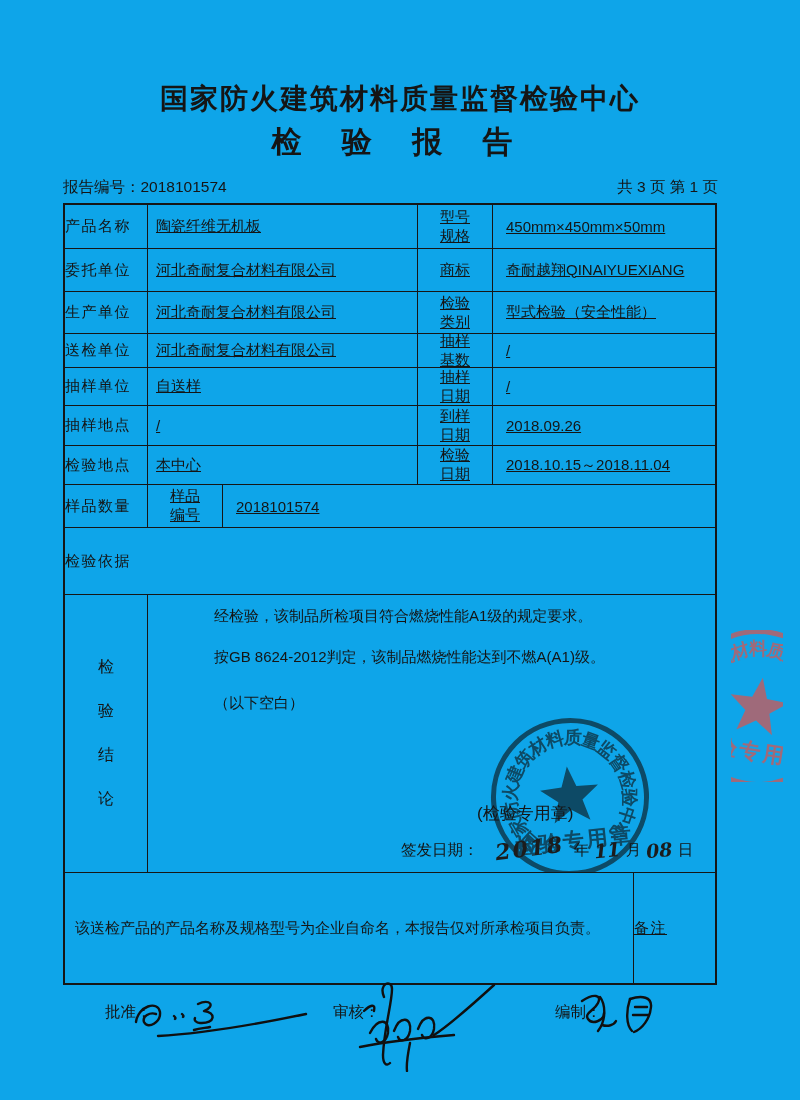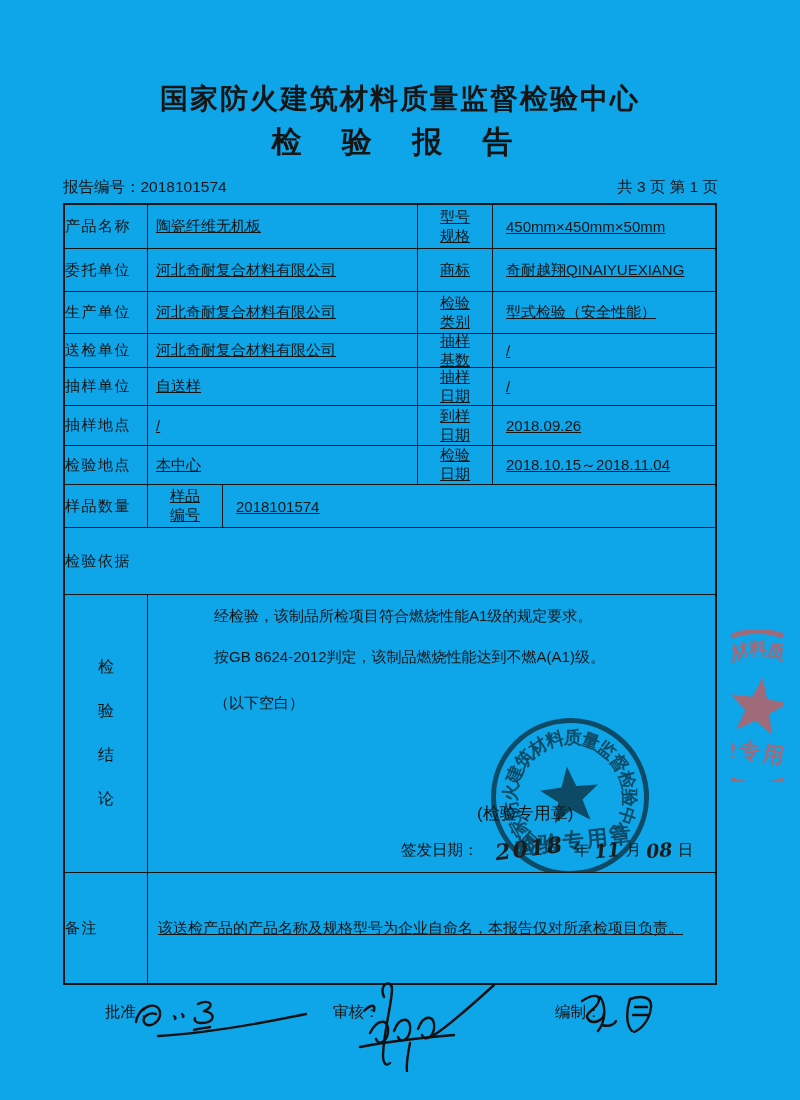--- a/index.html
+++ b/index.html
@@ -242,25 +242,25 @@
             <text x="100" y="37" text-anchor="middle" font-size="21" font-weight="bold" fill="#d9534f" transform="rotate(96.80000000000001 100 100)">验</text>
             <text x="100" y="37" text-anchor="middle" font-size="21" font-weight="bold" fill="#d9534f" transform="rotate(114.4 100 100)">中</text>
             <text x="100" y="37" text-anchor="middle" font-size="21" font-weight="bold" fill="#d9534f" transform="rotate(132 100 100)">心</text>
             <polygon points="100,64 108.8,87.9 134.2,88.9 114.3,104.6 121.2,129.1 100,115 78.8,129.1 85.7,104.6 65.8,88.9 91.2,87.9" fill="#d9534f"></polygon>
             <text x="100" y="160" text-anchor="middle" font-size="25" font-weight="bold" letter-spacing="3" fill="#d9534f">检验专用章</text>
           </svg>
       </div>
     </div>
 
     <div class="row" style="flex:1">
-      <div class="cell c1">
-          <span>备注</span>
-        </div>
       <div class="cell cwide">
           <span>该送检产品的产品名称及规格型号为企业自命名，本报告仅对所承检项目负责。</span>
+        </div>
+      <div class="cell c1">
+          <span>备注</span>
         </div>
     </div>
   </div>
 
   <div class="edge-stamp-clip">
     <svg class="stamp-svg stamp-edge stamp-build" viewBox="0 0 200 200">
         <circle cx="100" cy="100" r="90" fill="none" stroke="#d9534f" stroke-width="6"></circle>
         <text x="100" y="37" text-anchor="middle" font-size="21" font-weight="bold" fill="#d9534f" transform="rotate(-132 100 100)">国</text>
         <text x="100" y="37" text-anchor="middle" font-size="21" font-weight="bold" fill="#d9534f" transform="rotate(-114.4 100 100)">家</text>
         <text x="100" y="37" text-anchor="middle" font-size="21" font-weight="bold" fill="#d9534f" transform="rotate(-96.8 100 100)">防</text>

